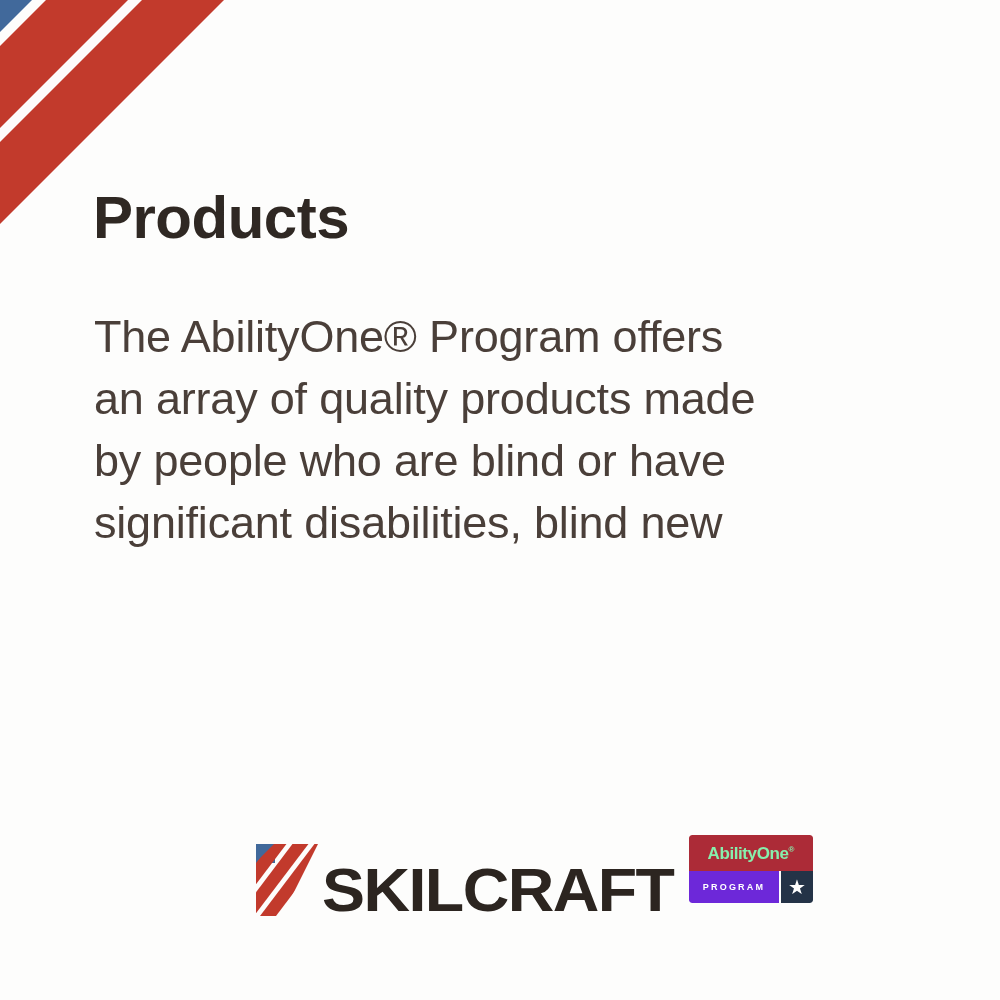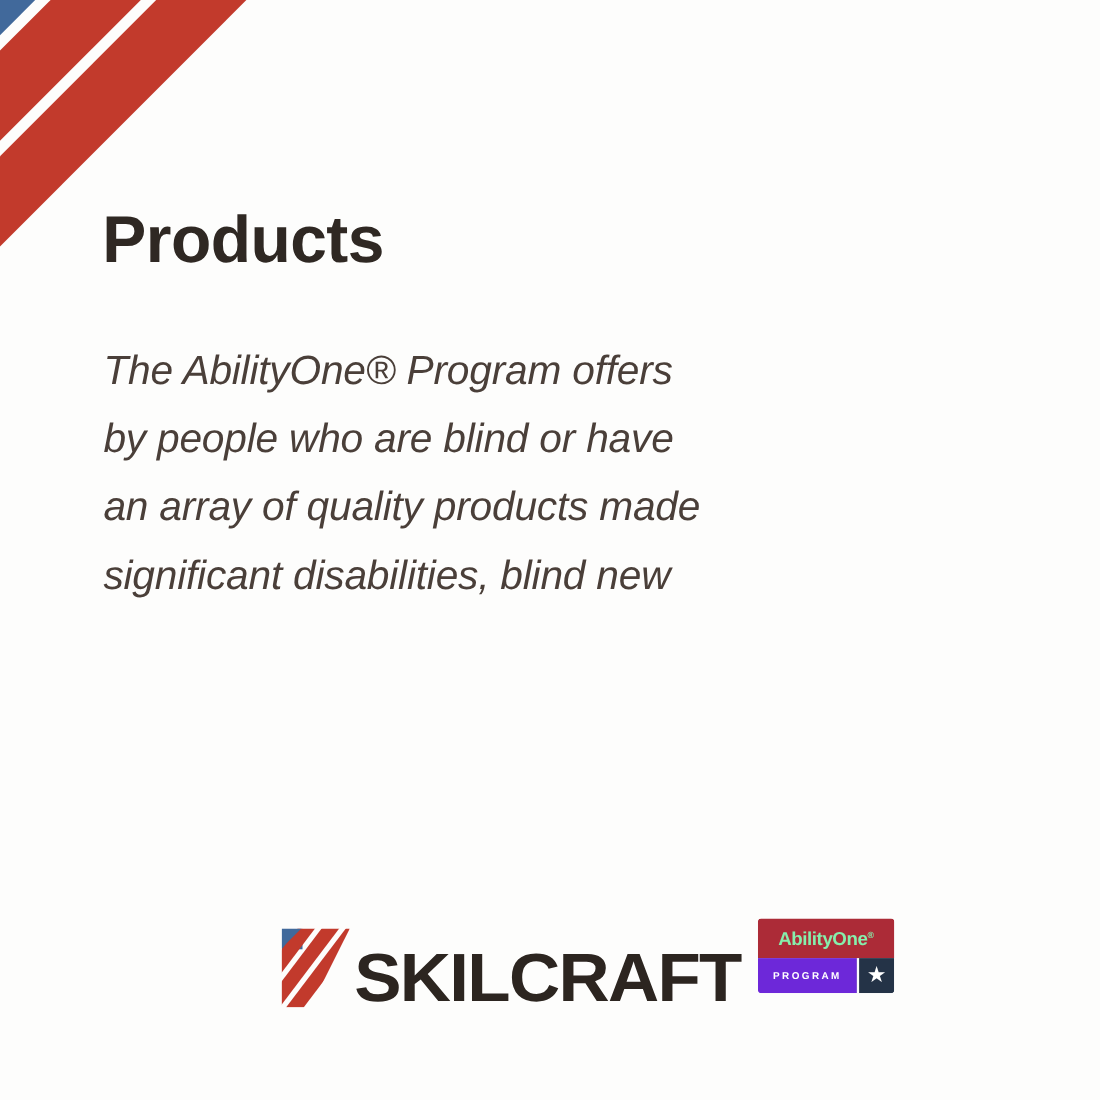--- a/index.html
+++ b/index.html
@@ -46,26 +46,25 @@
     line-height: 1.05;
     white-space: nowrap;
   }
 
   
   .body-copy {
     position: absolute;
     left: 94px;
     top: 306px;
     width: 790px;
-    font-size: 37px;
+    font-size: 45px;
     font-weight: 400;
     line-height: 62px;
     color: #4a3f39;
     letter-spacing: -0.2px;
-    font-style: italic;
   }
   .body-copy .line {
     display: block;
     white-space: nowrap;
   }
 
   
   .logo-row {
     position: absolute;
     left: 0;
@@ -182,22 +181,22 @@
 
       <polygon points="86,-40 168,-40 -40,168 -40,86" fill="#c23a2c"></polygon>
       <polygon points="182,-40 264,-40 -40,264 -40,182" fill="#c23a2c"></polygon>
     </svg>
   </div>
 
   <h1 class="page-title">Products</h1>
 
   <div class="body-copy">
     <span class="line">The AbilityOne® Program offers</span>
+    <span class="line">an array of quality products made</span>
     <span class="line">by people who are blind or have</span>
-    <span class="line">an array of quality products made</span>
     <span class="line">significant disabilities, blind new</span>
   </div>
 
   <div class="logo-row">
 
     <div class="skilcraft-logo">
       <div class="skilcraft-mark">
         <svg width="62" height="72" viewBox="0 0 62 72" xmlns="http://www.w3.org/2000/svg" aria-hidden="true">
           <defs>
             <clipPath id="scClip">

